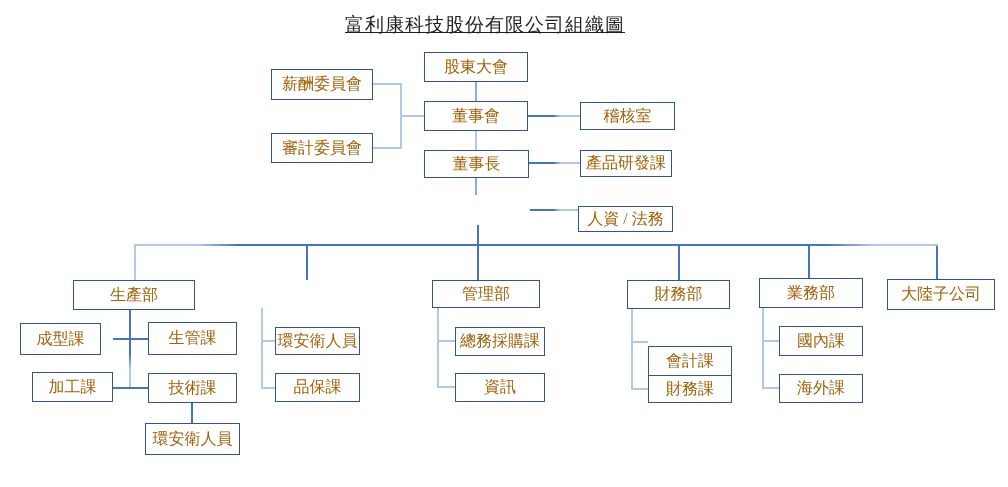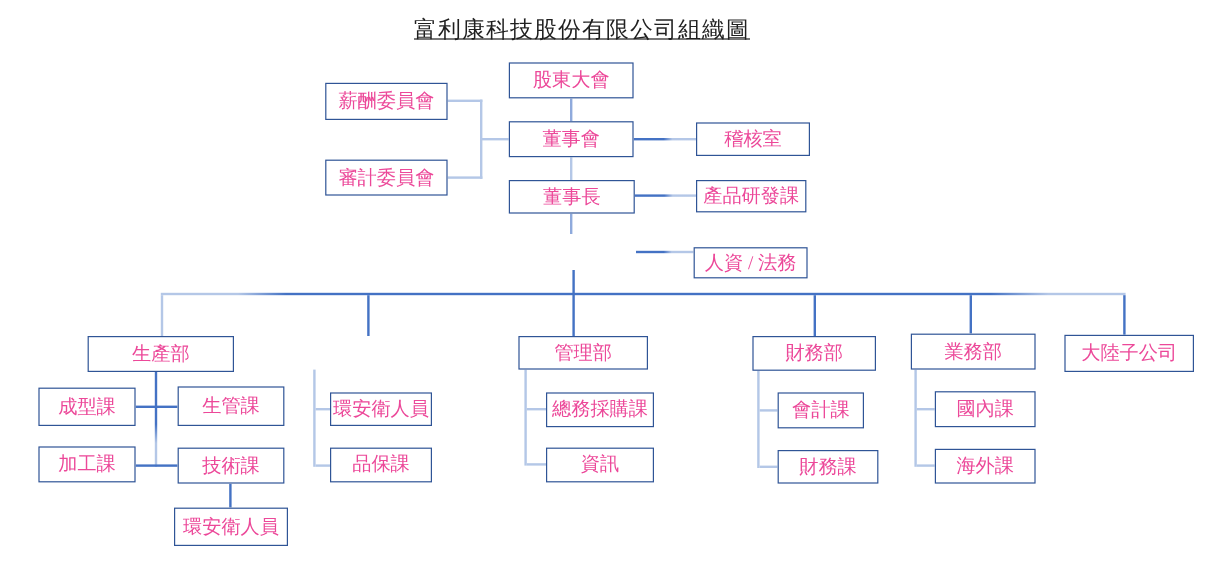--- a/index.html
+++ b/index.html
@@ -12,48 +12,48 @@
   }
   #title{
     position:absolute;left:0;top:12px;width:970px;
     text-align:center;
     font-size:19px;letter-spacing:1px;color:#1f1f1f;text-decoration:underline;
   }
   .nd{
     position:absolute;box-sizing:border-box;
     border:1.5px solid #2F5496;background:#fff;
     display:flex;align-items:center;justify-content:center;
-    font-size:16px;color:#ec4899;white-space:nowrap;
+    font-size:16px;color:#a16207;white-space:nowrap;
   }
   
   #shareholders{left:424px;top:52px;width:104px;height:30px}
   #compensation{left:271px;top:69px;width:102px;height:31px}
   #board{left:424px;top:101px;width:104px;height:30px}
   #auditoffice{left:580px;top:102px;width:95px;height:28px}
   #auditcommittee{left:271px;top:133px;width:102px;height:30px}
   #chairman{left:424px;top:150px;width:105px;height:28px}
   #consultant{left:580px;top:150px;width:92px;height:27px}
   #gmoffice{left:425px;top:195px;width:105px;height:30px}
   #hrlegal{left:578px;top:206px;width:95px;height:26px}
   #production{left:73px;top:280px;width:122px;height:30px}
   #rdqa{left:257px;top:280px;width:100px;height:28px}
   #admin{left:432px;top:280px;width:108px;height:28px}
   #finance{left:627px;top:280px;width:103px;height:29px}
   #sales{left:759px;top:278px;width:104px;height:30px}
   #chinasub{left:887px;top:279px;width:108px;height:31px}
-  #molding{left:32px;top:323px;width:81px;height:32px}
+  #molding{left:20px;top:323px;width:81px;height:32px}
   #prodcontrol{left:148px;top:322px;width:89px;height:33px}
   #processing{left:32px;top:372px;width:81px;height:30px}
   #technical{left:148px;top:373px;width:89px;height:30px}
   #ehs{left:145px;top:423px;width:95px;height:32px}
   #productrd{left:275px;top:327px;width:85px;height:28px}
   #qa{left:275px;top:373px;width:85px;height:29px}
   #gaproc{left:455px;top:327px;width:90px;height:29px}
   #it{left:455px;top:373px;width:90px;height:29px}
-  #accounting{left:648px;top:327px;width:72px;height:30px}
+  #accounting{left:648px;top:346px;width:84px;height:30px}
   #treasury{left:648px;top:375px;width:84px;height:28px}
   #domestic{left:779px;top:326px;width:84px;height:30px}
   #overseas{left:779px;top:374px;width:84px;height:29px}
   
   .ln{position:absolute;}
   .lh{height:2px;}
   .lv{width:2px;}
   .c-med{background:#4472C4;}
   .c-light{background:#B4C7E7;}
   .c-ml{background:#8FAADC;}

